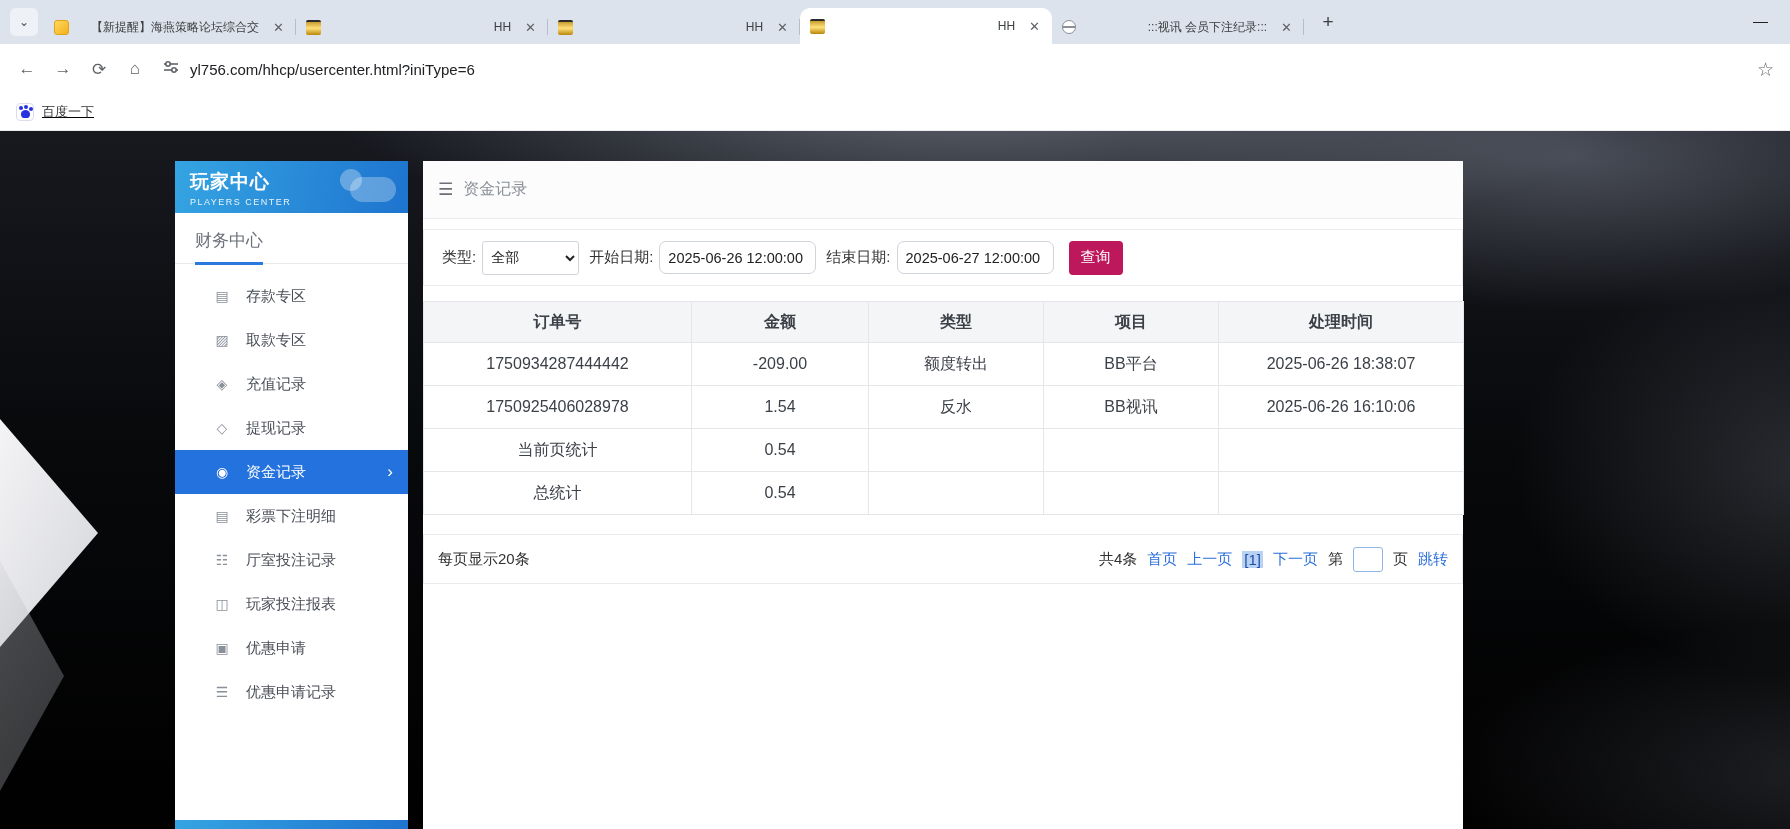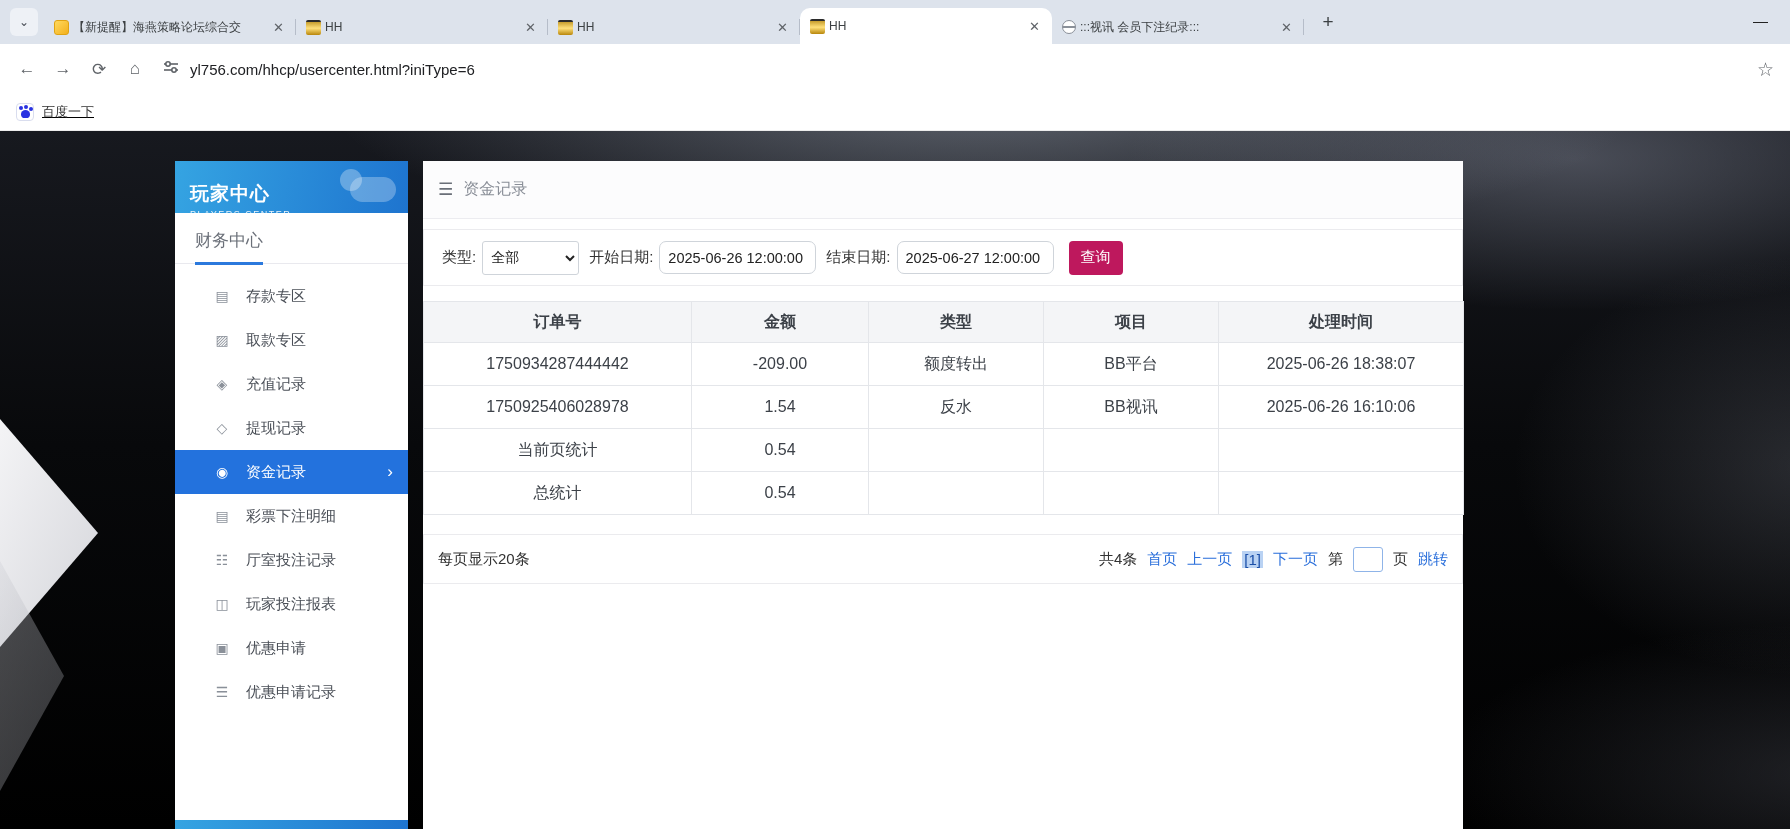--- a/index.html
+++ b/index.html
@@ -3,22 +3,22 @@
 <meta charset="utf-8">
 <style>
   * { box-sizing: border-box; margin: 0; padding: 0; }
   html,body { width:1790px; height:829px; overflow:hidden; }
   body { font-family:"Liberation Sans","DejaVu Sans",sans-serif; background:#fff; }
 
   
   .tabbar { height:44px; background:#dde3ec; display:flex; align-items:flex-end; position:relative; }
   .tab-search { width:28px; height:28px; align-self:center; margin:0 6px 0 10px; border-radius:6px;
                 display:flex; align-items:center; justify-content:center; color:#4a4f57; font-size:12px; background:#eef1f6; }
-  .tab { width:252px; height:34px; display:flex; align-items:center; gap:4px; padding:0 10px;
-         color:#3c4043; font-size:12px; position:relative; cursor:pointer; }
+  .tab { width:252px; height:34px; display:flex; align-items:center; gap:12px; padding:0 10px;
+         color:#3c4043; font-size:12px; position:relative; cursor:pointer;text-align:right; }
   .tab:not(.active)::after { content:""; position:absolute; right:0; top:9px; bottom:9px; width:1px; background:#b6bdc9; }
   .tab.active { background:#fff; height:36px; border-radius:10px 10px 0 0; }
   .tab .label { flex:1; white-space:nowrap; overflow:hidden; }
   .tab .close { color:#5f6368; font-size:13px; padding:0 2px; }
   .fav { flex:none; }
   .fav.document-icon { width:15px; height:15px; border-radius:3px; background:linear-gradient(135deg,#ffd95e,#f3b01c); border:1px solid #e0a312; }
   .fav.gold-icon { width:15px; height:15px; border-radius:2px; background:linear-gradient(180deg,#2b2b2b 15%,#caa132 16%,#ffe07a 55%,#b8860b); }
   .fav.globe-icon { width:14px; height:14px; border-radius:50%; border:1.5px solid #8a9099; background:
         linear-gradient(#fff 45%, #8a9099 45%, #8a9099 55%, #fff 55%); }
   .newtab { width:28px; height:28px; align-self:center; margin-left:10px; display:flex; align-items:center; justify-content:center; font-size:19px; color:#3c4043; }
@@ -46,21 +46,21 @@
       radial-gradient(ellipse 420px 300px at 101% 48%, rgba(110,114,126,.32), transparent 70%),
       radial-gradient(ellipse 520px 200px at 102% 92%, rgba(60,62,70,.5), transparent 75%),
       linear-gradient(180deg,#17191f 0%, #08090b 45%, #000 100%); }
   .tri1 { position:absolute; left:0; top:288px; width:98px; height:228px;
           background:linear-gradient(115deg,#f4f4f6,#d4d5da); clip-path:polygon(0 0,100% 50%,0 100%); }
   .tri2 { position:absolute; left:0; top:430px; width:64px; height:230px; opacity:.35;
           background:linear-gradient(115deg,#cfd0d6,#8e9097); clip-path:polygon(0 0,100% 50%,0 100%); }
 
   
   .sidebar { position:absolute; left:175px; top:30px; width:233px; height:668px; background:#fff; }
-  .sb-header { height:52px; background:linear-gradient(100deg,#35a4e2 0%,#1e74cf 100%); color:#fff; padding:20px 0 0 15px; position:relative; overflow:hidden; }
+  .sb-header { height:52px; background:linear-gradient(100deg,#35a4e2 0%,#1e74cf 100%); color:#fff; padding:8px 0 0 15px; position:relative; overflow:hidden; }
   .sb-header::before { content:""; position:absolute; right:46px; top:8px; width:22px; height:22px; border-radius:50%; background:rgba(255,255,255,.30); }
   .sb-header::after { content:""; position:absolute; right:12px; top:16px; width:46px; height:25px; border-radius:13px; background:rgba(255,255,255,.28); }
   .sb-title { font-size:19px; font-weight:bold; letter-spacing:1px; }
   .sb-sub { font-size:9px; letter-spacing:1.5px; color:rgba(255,255,255,.9); margin-top:2px; }
   .sb-section { padding:16px 20px 0; border-bottom:1px solid #e9e9ee; }
   .sb-section-title { display:inline-block; font-size:17px; color:#6a6f78; padding-bottom:10px; border-bottom:3px solid #2b79dd; margin-bottom:-2px; }
   .sb-menu { padding-top:10px; }
   .sb-item { height:44px; display:flex; align-items:center; gap:15px; padding-left:38px; font-size:15px; color:#4a4f57; cursor:pointer; position:relative; }
   .sb-item .g { width:18px; text-align:center; color:#8a9099; font-size:14px; }
   .sb-item.active { background:#2372dd; color:#fff; }

